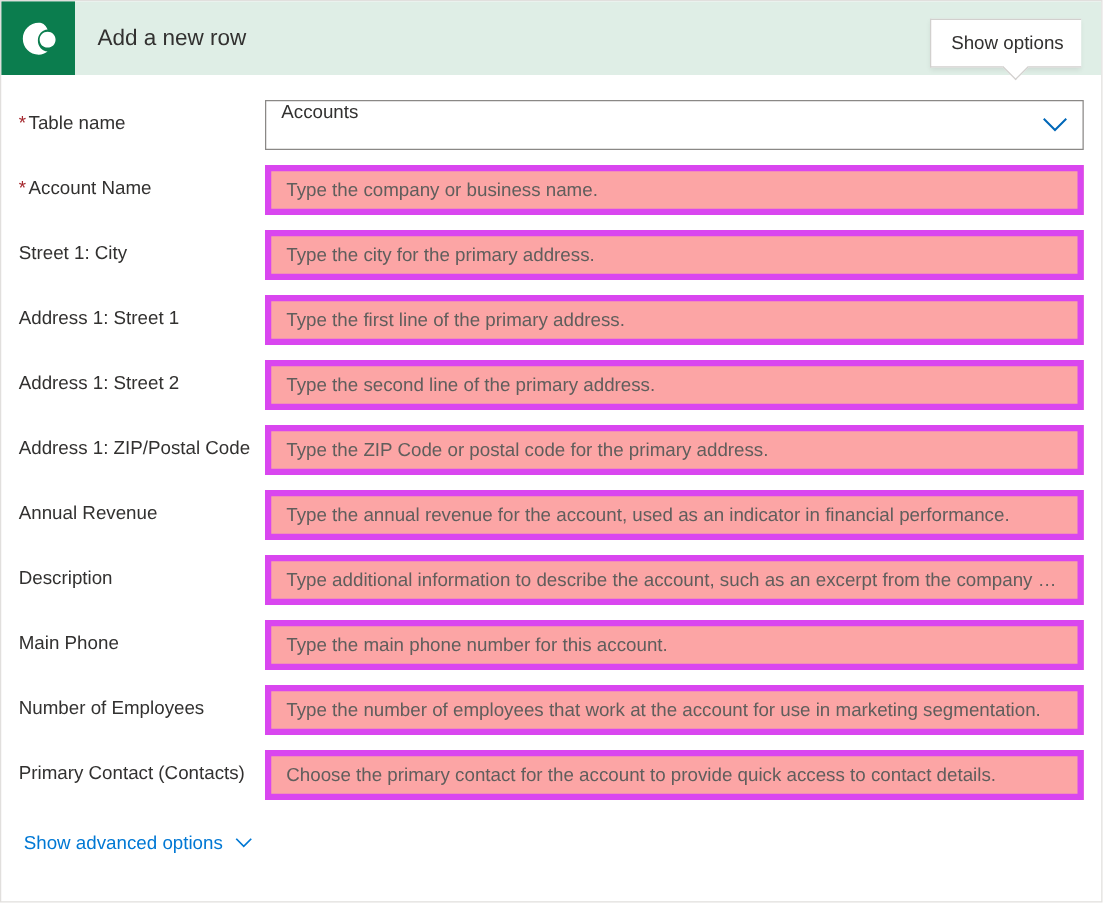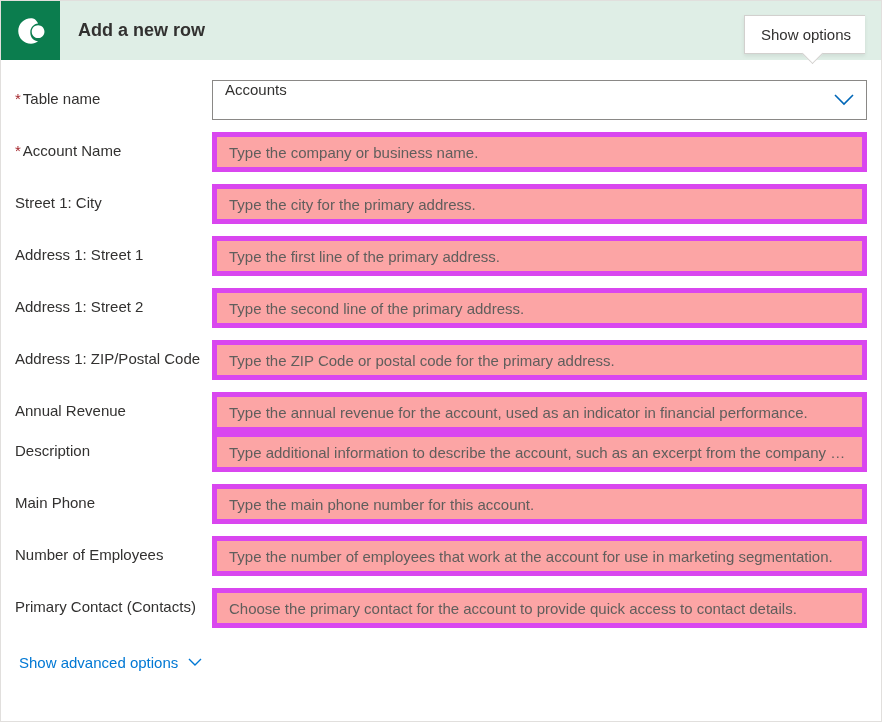--- a/index.html
+++ b/index.html
@@ -31,21 +31,21 @@
       display: flex;
       align-items: center;
       justify-content: center;
     }
     .logo-block svg {
       width: 34px;
       height: 34px;
     }
     .header-title {
       font-size: 18px;
-      font-weight: 700;
+      font-weight: 400;
       color: #323130;
       padding-left: 18px;
     }
     .show-options {
       position: absolute;
       right: 16px;
       top: 14px;
       background: #ffffff;
       border: 1px solid #d2d0ce;
       border-right: none;
@@ -198,21 +198,21 @@
   <div class="form-row">
     <div class="label-col">Address 1: Street 2</div>
     <div class="input-col"><input class="input-box" placeholder="Type the second line of the primary address." style=""></div>
   </div>
 
   <div class="form-row">
     <div class="label-col">Address 1: ZIP/Postal Code</div>
     <div class="input-col"><input class="input-box" placeholder="Type the ZIP Code or postal code for the primary address." style=""></div>
   </div>
 
-  <div class="form-row" style="margin-bottom:0;">
+  <div class="form-row" style="margin-bottom:12px;">
     <div class="label-col">Annual Revenue</div>
     <div class="input-col"><input class="input-box" placeholder="Type the annual revenue for the account, used as an indicator in financial performance." style=""></div>
   </div>
 
   <div class="form-row">
     <div class="label-col">Description</div>
     <div class="input-col"><input class="input-box" placeholder="Type additional information to describe the account, such as an excerpt from the company website." style=""></div>
   </div>
 
   <div class="form-row">

